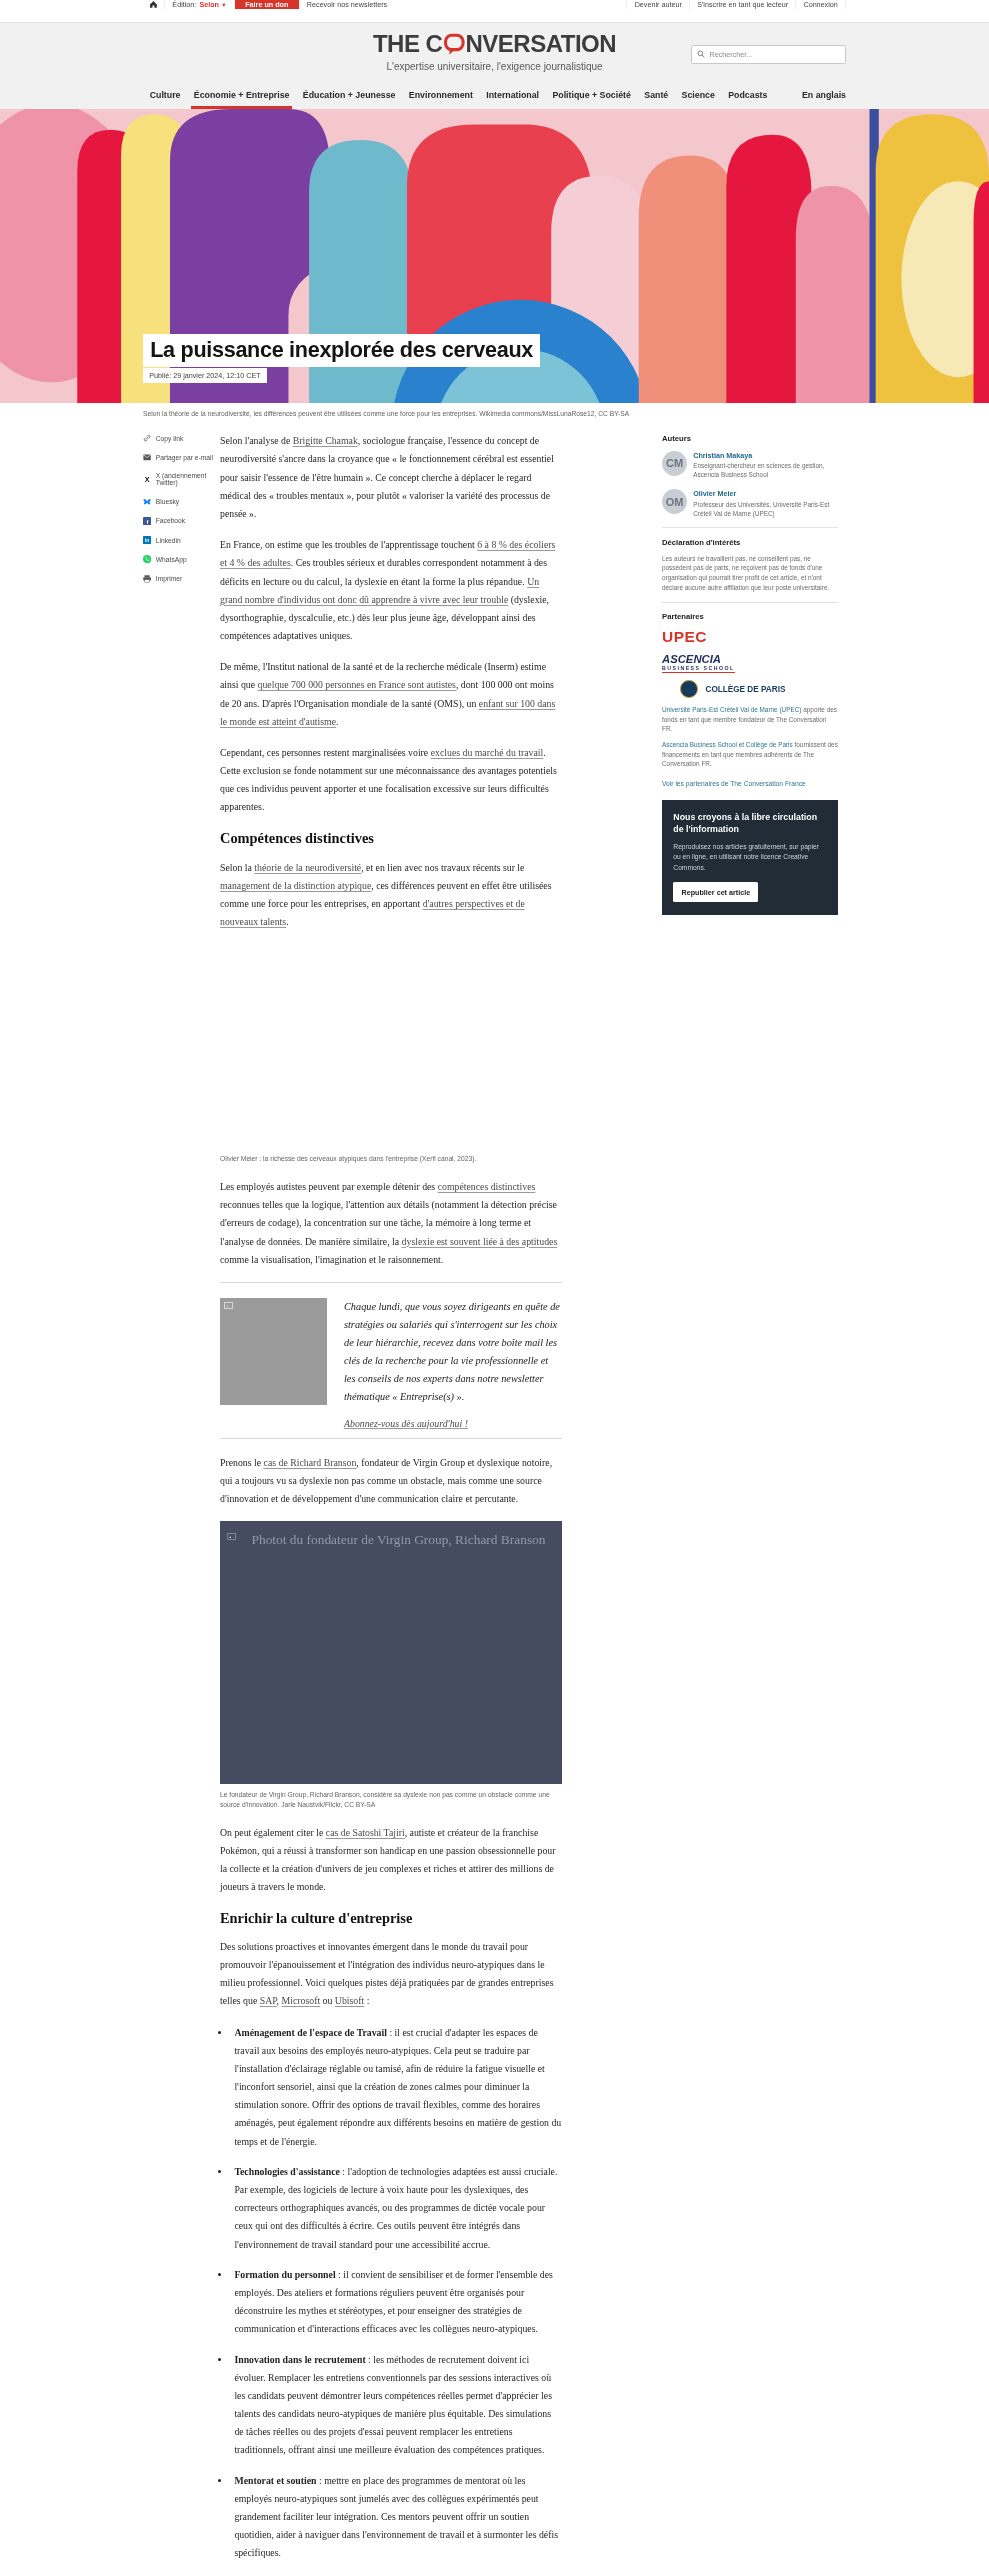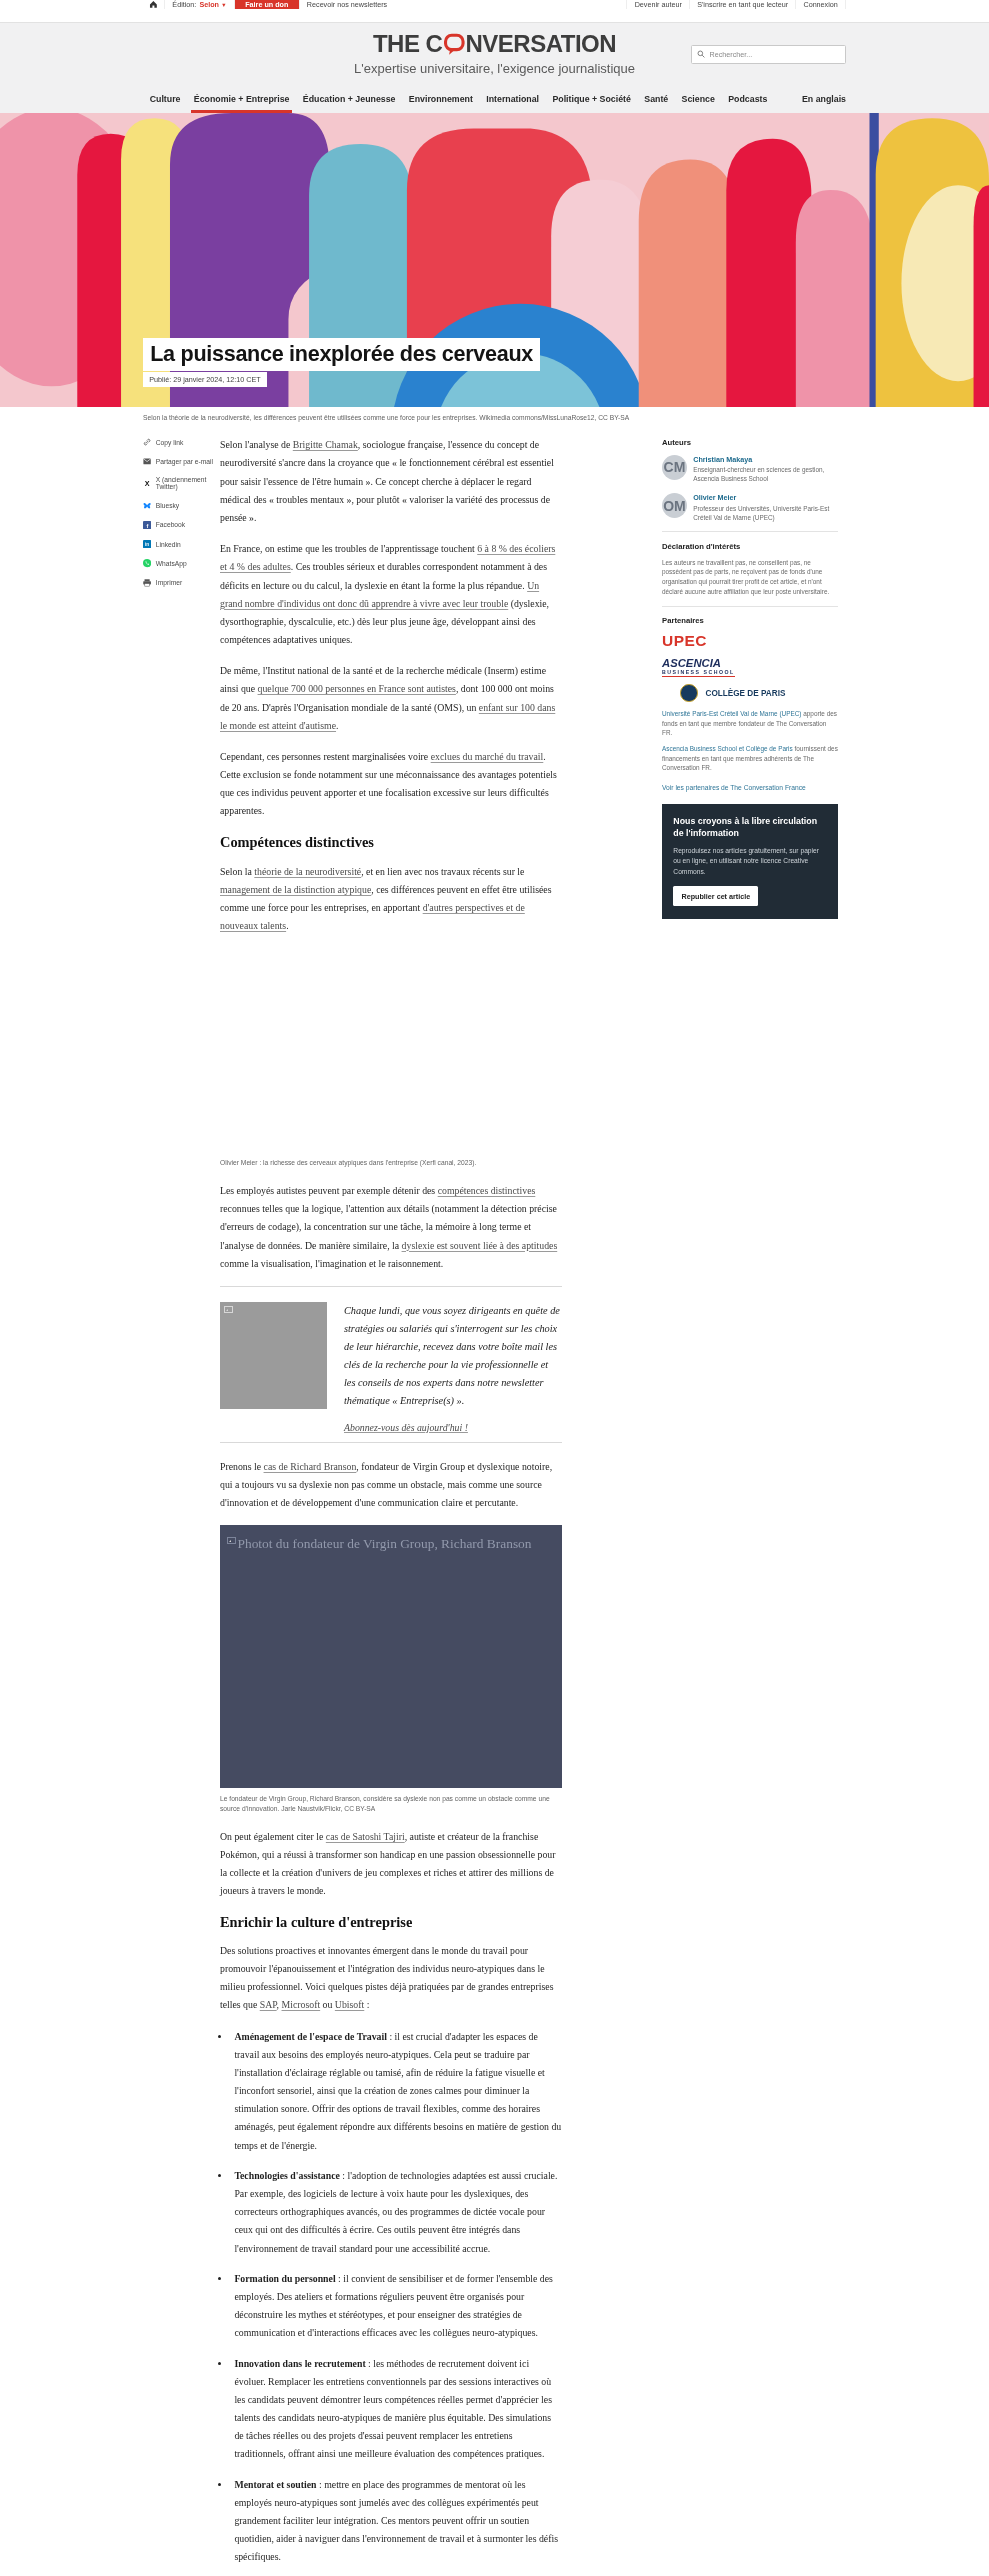--- a/index.html
+++ b/index.html
@@ -18,21 +18,21 @@
   .tb-edition .caret { color:#d8352a; margin-left:2.1px; font-size:5.7px; }
   .tb-donate { background:#d8352a; color:#fff; font-weight:bold; padding:0 10.3px; }
   .tb-spacer { flex:1; border-left:none; }
   .tb-right { border-right:0.5px solid #eee; }
 
   
   .masthead { background:#f1f1f2; padding-top:7.2px; }
   .mast-center { text-align:center; }
   .logo { display:inline-flex; align-items:center; font-weight:bold; font-size:24px; letter-spacing:-0.5px; color:#3d3d3d; font-family:"Liberation Sans",sans-serif; cursor:pointer; }
   .logo svg { margin:0 1px 0 1.5px; }
-  .tagline { font-size:13px; color:#5a5a5a; margin-top:3.1px; }
+  .tagline { font-size:10px; color:#5a5a5a; margin-top:3.1px; }
   .search { position:absolute; right:0; top:14.4px; width:155px; height:19.6px; background:#fff; border:0.5px solid #c9c9c9; border-radius:1.5px; display:flex; align-items:center; padding:0 5.2px; }
   .search input { border:none; outline:none; font-size:7.2px; color:#333; margin-left:4.1px; width:124px; background:transparent; }
   .search input::placeholder { color:#888; }
   .nav { display:flex; align-items:flex-end; margin-top:13.4px; height:23px; font-size:8.8px; font-weight:bold; color:#2a2a2a; }
   .nav-item { padding:0 6.7px 8.2px 6.7px; cursor:pointer; position:relative; }
   .nav-item.active::after { content:""; position:absolute; left:4.1px; right:4.1px; bottom:0; height:3.1px; background:#d8352a; }
   .nav-en { margin-left:auto; padding-bottom:8.2px; cursor:pointer; }
 
   
   .hero { position:relative; width:989px; height:294px; overflow:hidden; }
@@ -58,30 +58,30 @@
   .fig-caption { font-family:"Liberation Sans",sans-serif; font-size:6.7px; line-height:1.55; color:#646464; margin:4.1px 0 13.4px 0; }
   .img-gap { height:206px; }
   hr.rule { border:none; border-top:0.5px solid #d9d9d9; margin:5.2px 0 14.4px 0; }
 
   .nl-block { display:flex; gap:17px; margin-bottom:5.2px; }
   .nl-img { width:107px; height:107px; background:#9b9b9b; position:relative; flex:0 0 auto; }
   .nl-body { font-style:italic; font-size:10.3px; line-height:1.75; color:#222; }
   .nl-cta { display:inline-block; font-style:italic; margin-top:9.3px; color:#4a4a4a; text-decoration:underline; text-decoration-color:#9a9a9a; }
 
   .fig-dark { width:342px; height:263px; background:#454b61; padding:6.2px 7.2px; margin-bottom:5.2px; }
-  .fig-alt { color:#9299ac; font-size:13.4px; font-family:"Liberation Serif",serif; display:flex; align-items:flex-start; gap:1px; }
+  .fig-alt { color:#9299ac; font-size:13.4px; font-family:"Liberation Serif",serif; display:flex; align-items:flex-start; gap:15px; }
 
   .main-col ul { margin:0 0 13.4px 11.3px; }
   .main-col li { margin-bottom:12.4px; padding-left:3.1px; }
 
   
   .sidebar { position:absolute; right:8px; top:15.5px; width:176px; font-size:6.7px; color:#555; }
   .sb-h { font-size:7.7px; font-weight:bold; color:#222; margin-bottom:7.2px; }
   .author { display:flex; gap:6.2px; margin-bottom:9.3px; }
-  .avatar { width:25px; height:25px; border-radius:50%; background:#c9ced4; color:#6b7480; font-weight:bold; font-size:14px; display:flex; align-items:center; justify-content:center; flex:0 0 auto; }
+  .avatar { width:25px; height:25px; border-radius:50%; background:#c9ced4; color:#6b7480; font-weight:bold; font-size:11px; display:flex; align-items:center; justify-content:center; flex:0 0 auto; }
   .author .nm { font-size:7.2px; font-weight:bold; color:#1d6a8d; margin-bottom:1.5px; cursor:pointer; }
   .author .rl { font-size:6.4px; color:#6a6a6a; line-height:1.45; }
   .sb-div { border-top:0.5px solid #e3e3e3; margin:9.3px 0; }
   .sb-text { font-size:6.4px; line-height:1.5; color:#6a6a6a; }
   .plogo { margin:5.2px 0 7.2px 0; cursor:pointer; }
   .plogo-upec { font-size:15.5px; font-weight:bold; color:#d8352a; letter-spacing:0.5px; }
   .plogo-asc { font-size:11.3px; font-weight:bold; font-style:italic; color:#1d2d5c; border-bottom:1.5px solid #d8352a; display:inline-block; padding-bottom:1px; }
   .plogo-asc small { display:block; font-size:5.2px; letter-spacing:1.5px; color:#1d2d5c; font-style:normal; }
   .plogo-cdp { font-size:8.2px; font-weight:bold; color:#173a5e; display:flex; align-items:center; gap:8px;padding-left:18px; }
   .plogo-cdp .seal { width:17.5px; height:17.5px; border-radius:50%; border:1.5px solid #c9a227; background:#173a5e; }

